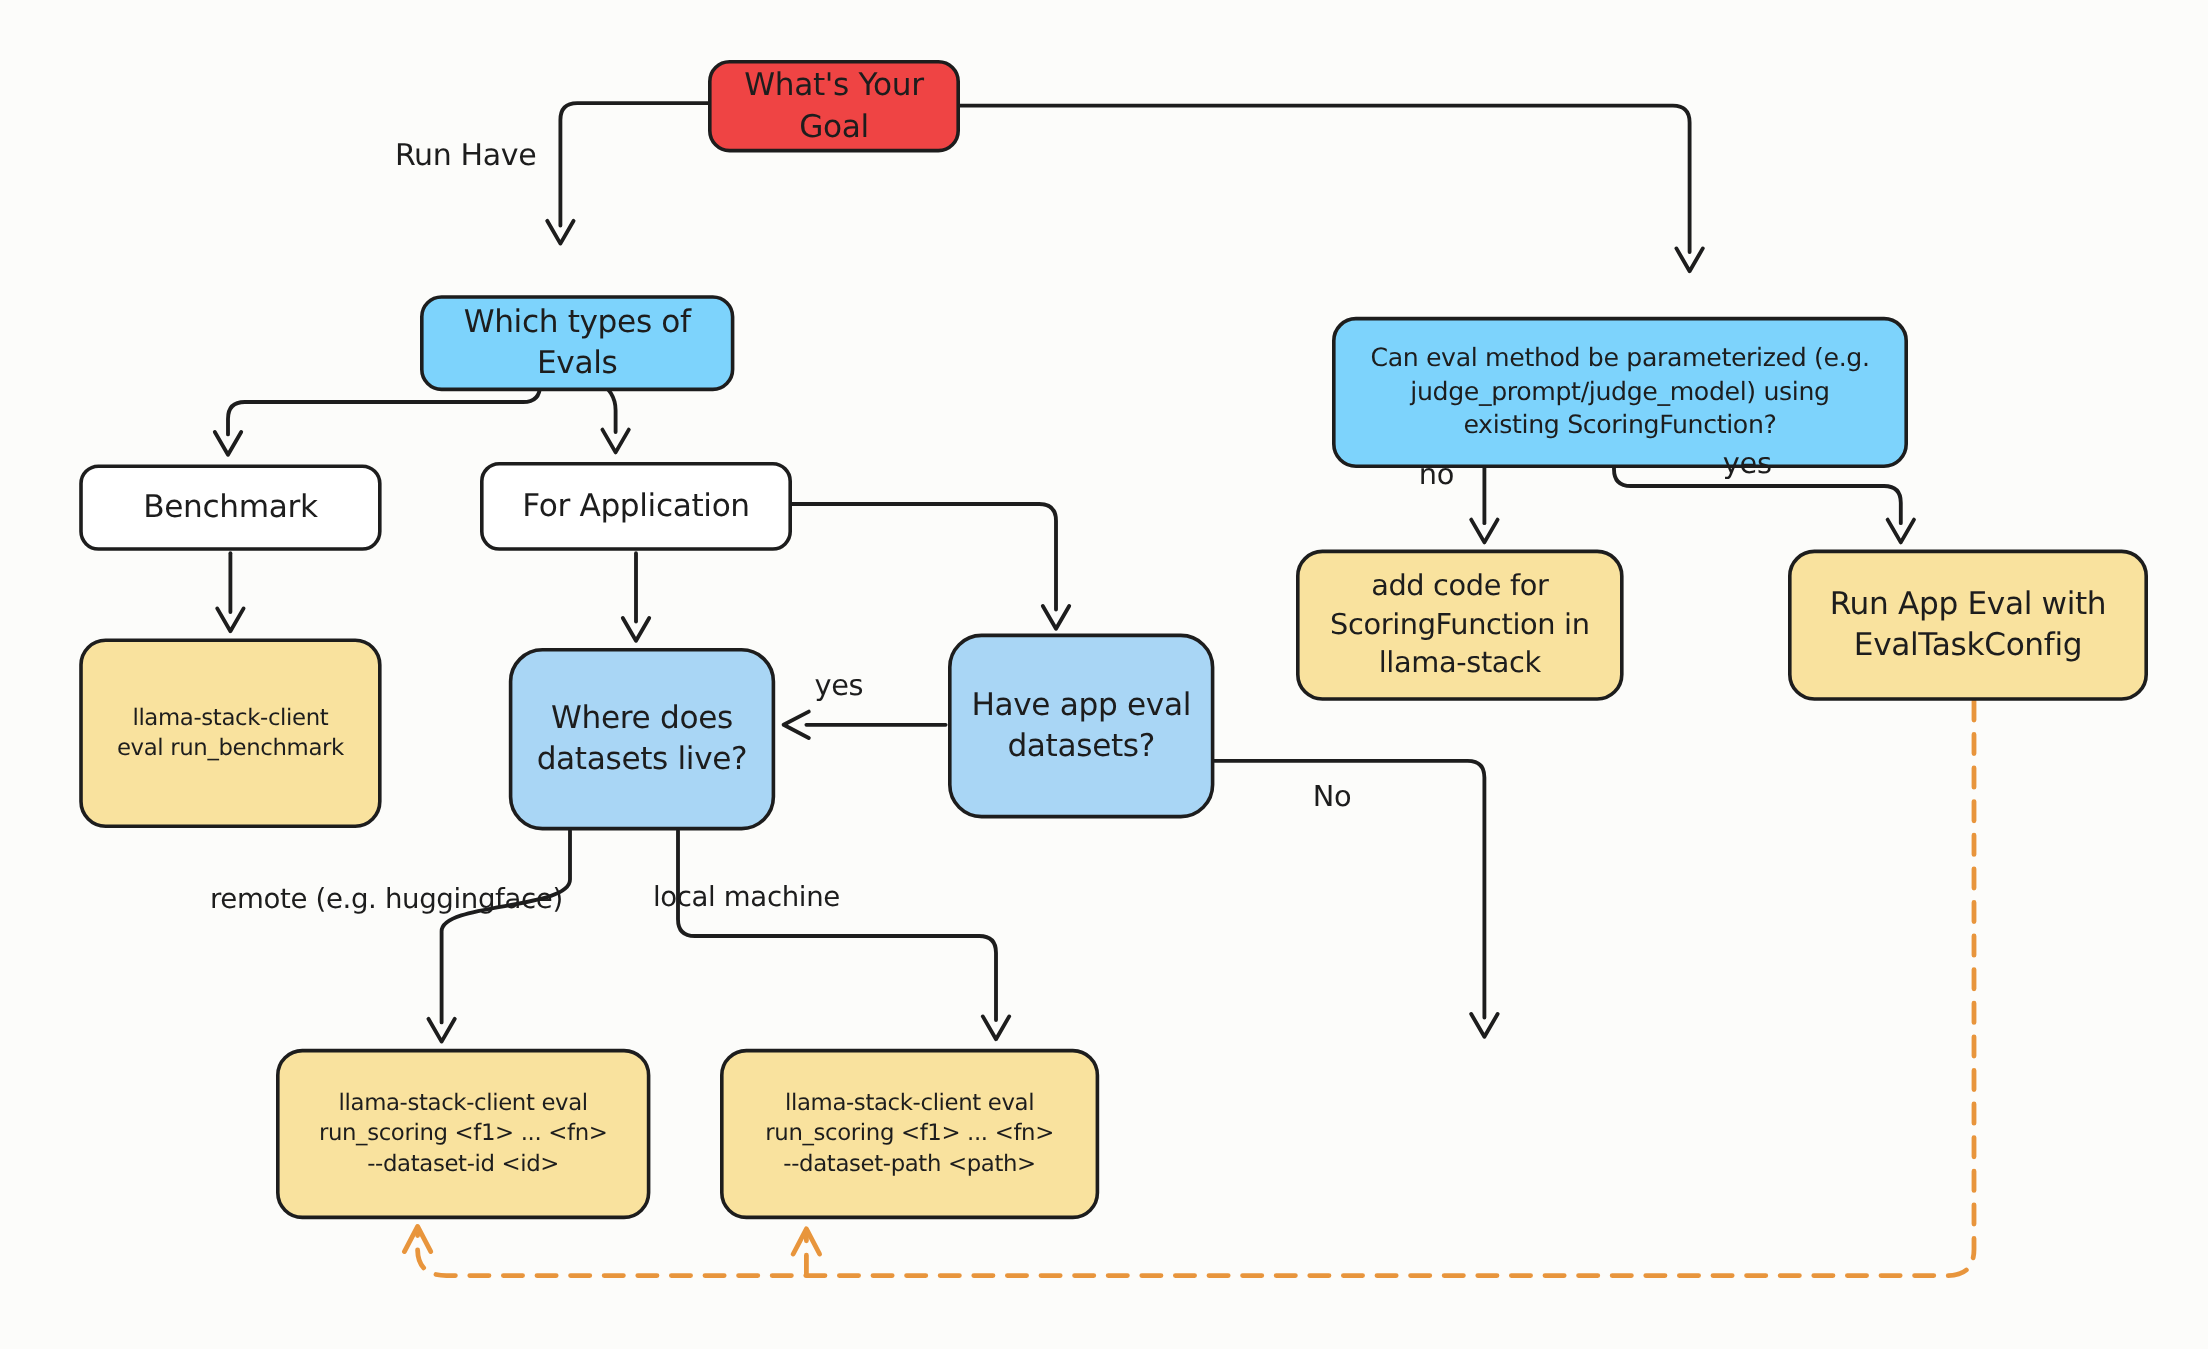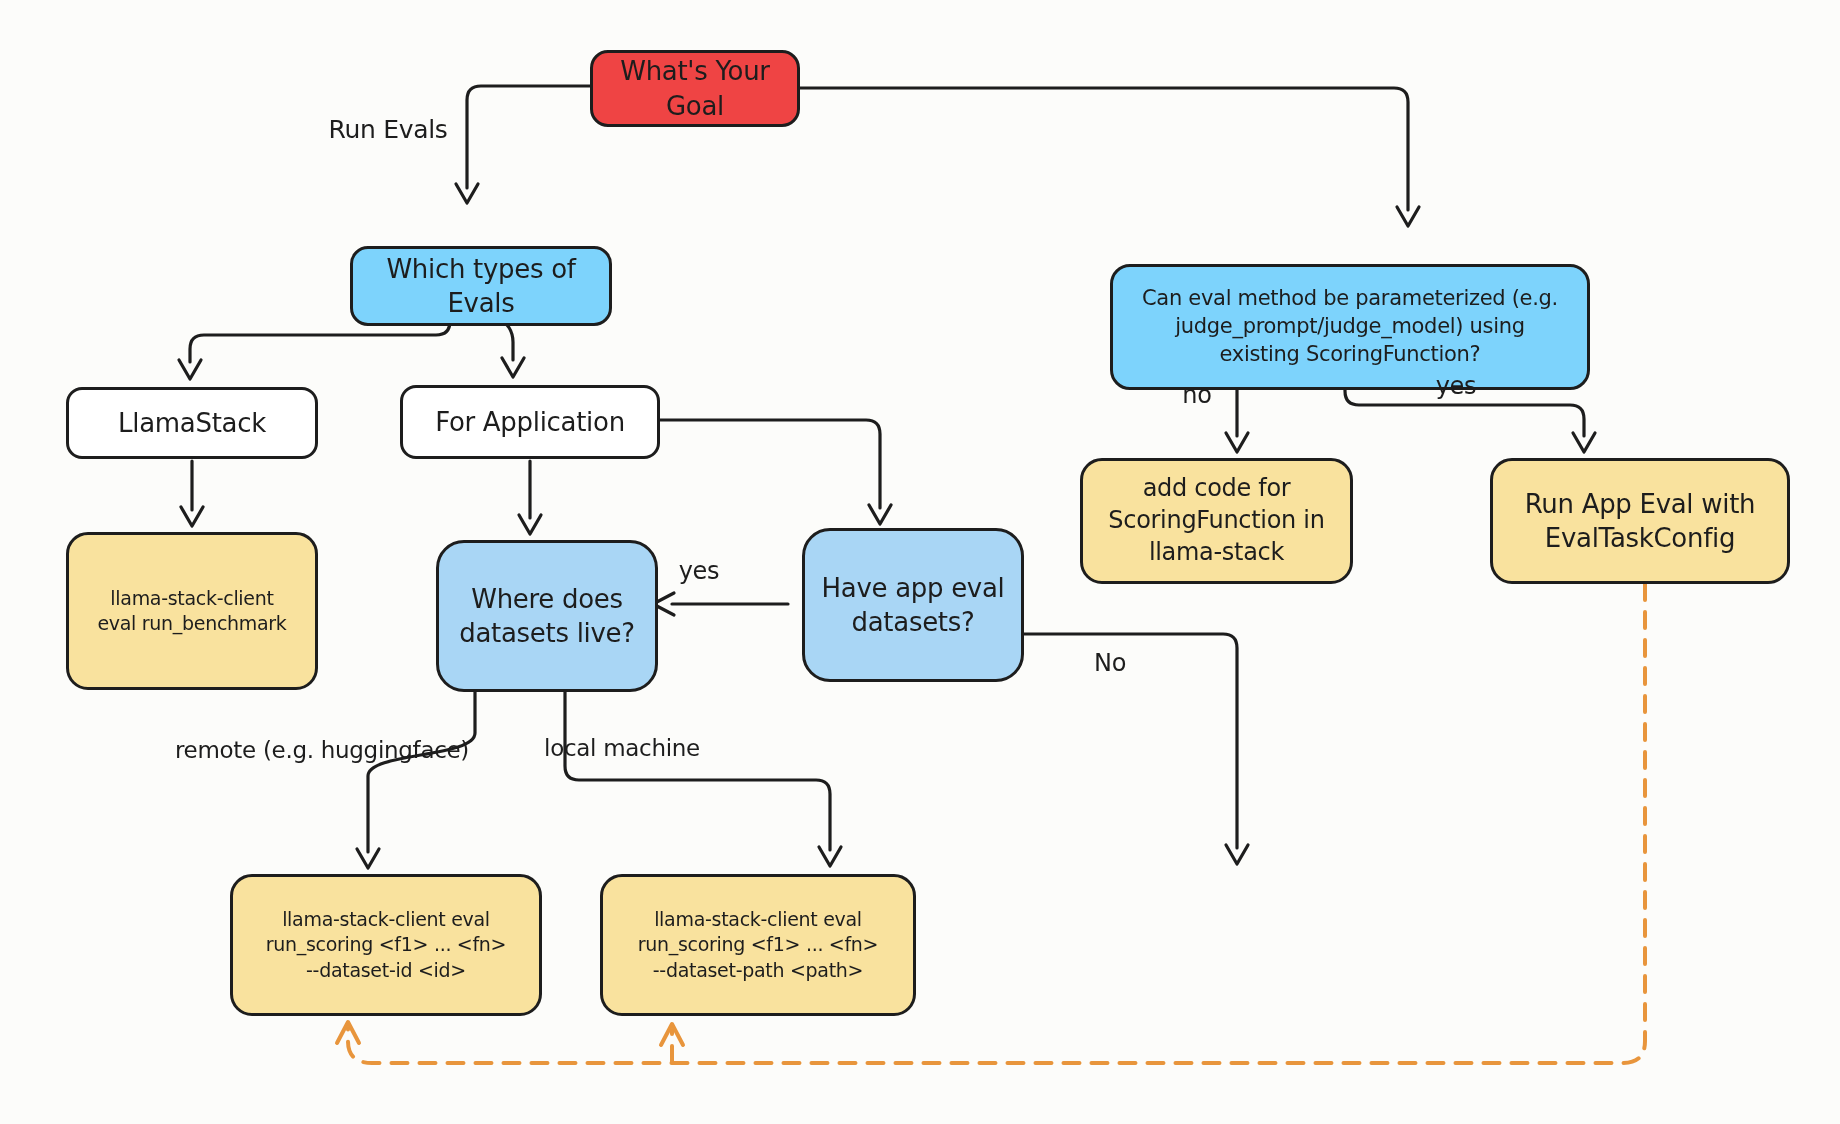--- a/index.html
+++ b/index.html
@@ -17,21 +17,21 @@
     position:absolute;box-sizing:border-box;
     border:3px solid #1d1d1d;border-radius:20px;
     display:flex;align-items:center;justify-content:center;
     text-align:center;white-space:pre-line;line-height:1.32;
     font-size:26px;
   }
   .pink{background:#ef4444;border-radius:18px;}
   .green{background:#7dd3fc;border-radius:18px;margin-top:32px;}
   .white{background:#ffffff;border-radius:16px;}
   .yellow{background:#f9e29e;border-radius:22px;}
-  .blue{background:#a9d6f5;border-radius:28px;margin-left:12px;}
+  .blue{background:#a9d6f5;border-radius:28px;}
   .dashedbox{border-style:dashed;}
   .fs21{font-size:21px;}
   .fs22{font-size:19px;}
   .fs23{font-size:23px;}
   .fs24{font-size:24px;}
   .elabel{
     position:absolute;transform:translate(-50%,-50%);
     white-space:pre-line;text-align:center;line-height:1.3;
     font-size:25px;
   }
@@ -103,21 +103,21 @@
       <path class="ohead" d="M661,1045 L672,1024 L683,1045"></path>
     </g>
   </svg>
 
   <div class="node pink" style="left:590px;top:50px;width:210px;height:77px;">What's Your
 Goal</div>
 
   <div class="node green" style="left:350px;top:214px;width:262px;height:80px;">Which types of
 Evals</div>
 
-  <div class="node white" style="left:66px;top:387px;width:252px;height:72px;">LlamaStack</div>
+  <div class="node white" style="left:66px;top:387px;width:252px;height:72px;">Benchmark</div>
 
   <div class="node white" style="left:400px;top:385px;width:260px;height:74px;">For Application</div>
 
   <div class="node yellow fs22" style="left:66px;top:532px;width:252px;height:158px;">llama-stack-client
 eval run_benchmark</div>
 
   <div class="node blue" style="left:424px;top:540px;width:222px;height:152px;">Where does
 datasets live?</div>
 
   <div class="node blue" style="left:790px;top:528px;width:222px;height:154px;">Have app eval
@@ -136,21 +136,21 @@
 
   <div class="node yellow fs22" style="left:230px;top:874px;width:312px;height:142px;">llama-stack-client eval
 run_scoring &lt;f1&gt; ... &lt;fn&gt;
 --dataset-id &lt;id&gt;</div>
 
   <div class="node yellow fs22" style="left:600px;top:874px;width:316px;height:142px;">llama-stack-client eval
 run_scoring &lt;f1&gt; ... &lt;fn&gt;
 --dataset-path &lt;path&gt;</div>
 
 
-  <div class="elabel" style="left:388px;top:130px;">Run Evals</div>
+  <div class="elabel" style="left:388px;top:130px;">Run Have</div>
 
 
   <div class="elabel xs" style="left:1197px;top:396px;">no</div>
 
   <div class="elabel xs" style="left:1456px;top:387px;">yes</div>
 
   <div class="elabel xs" style="left:699px;top:572px;">yes</div>
 
   <div class="elabel xs" style="left:1110px;top:664px;">No</div>
 

